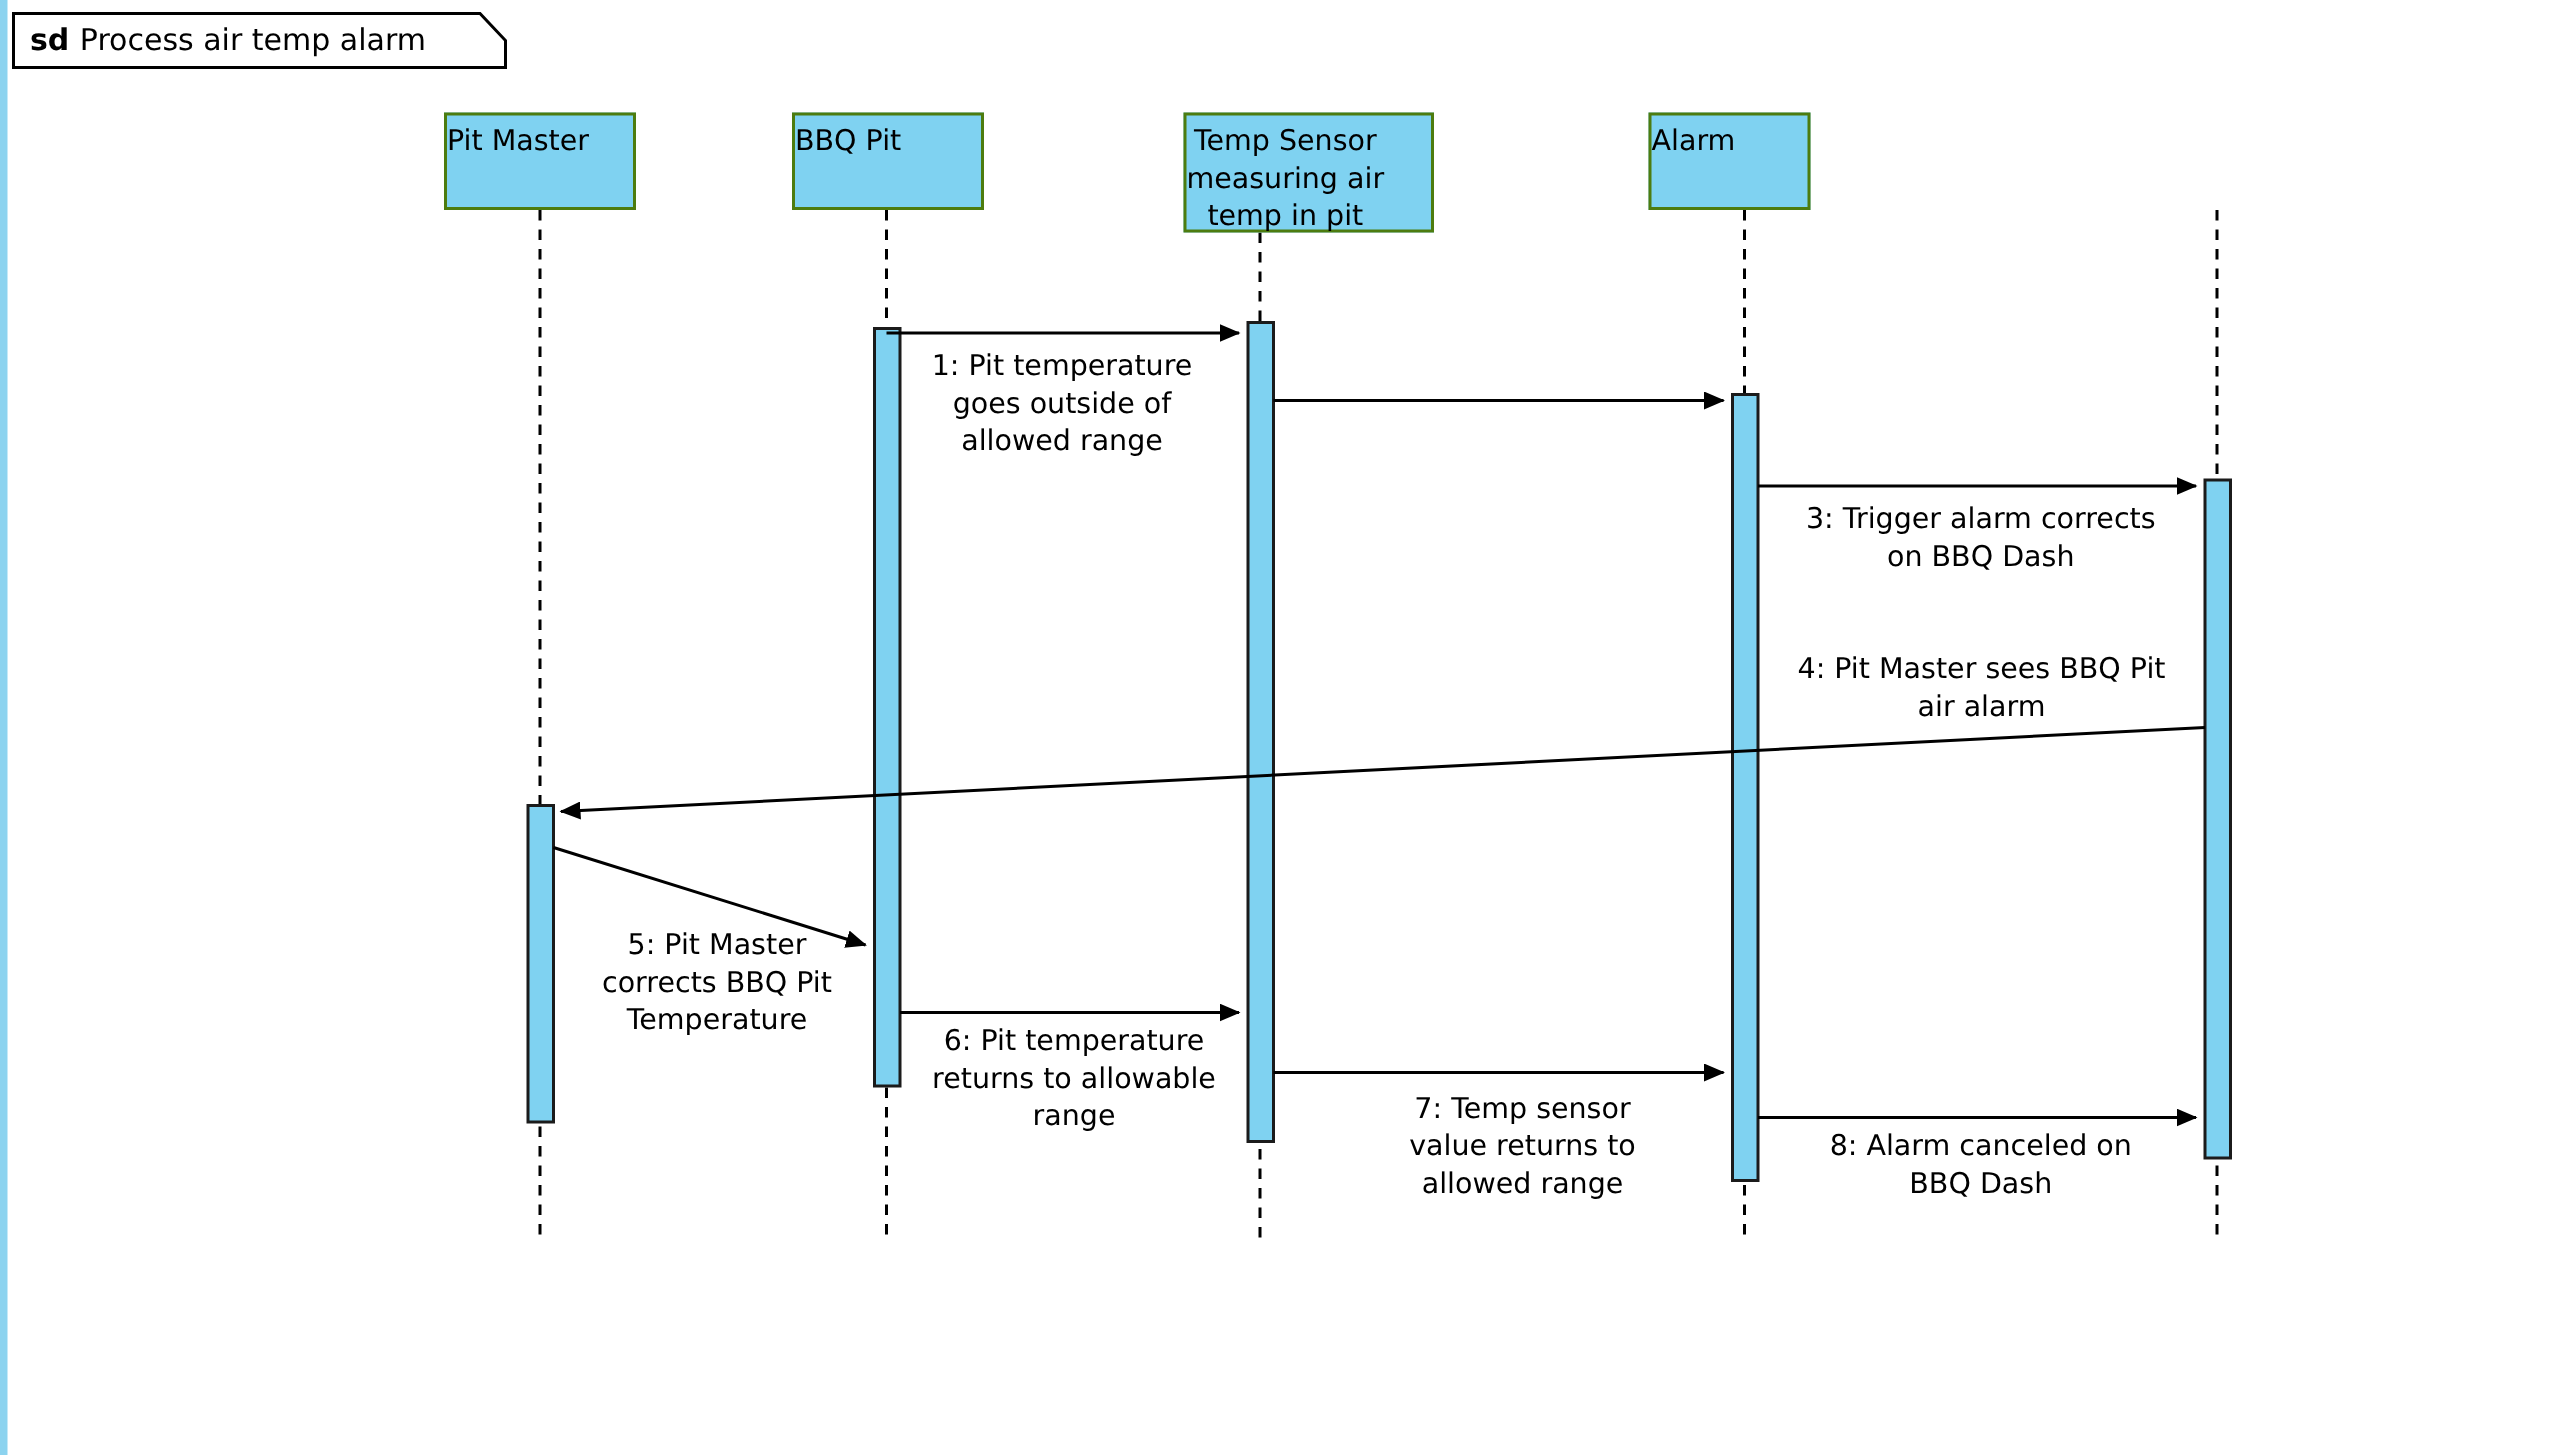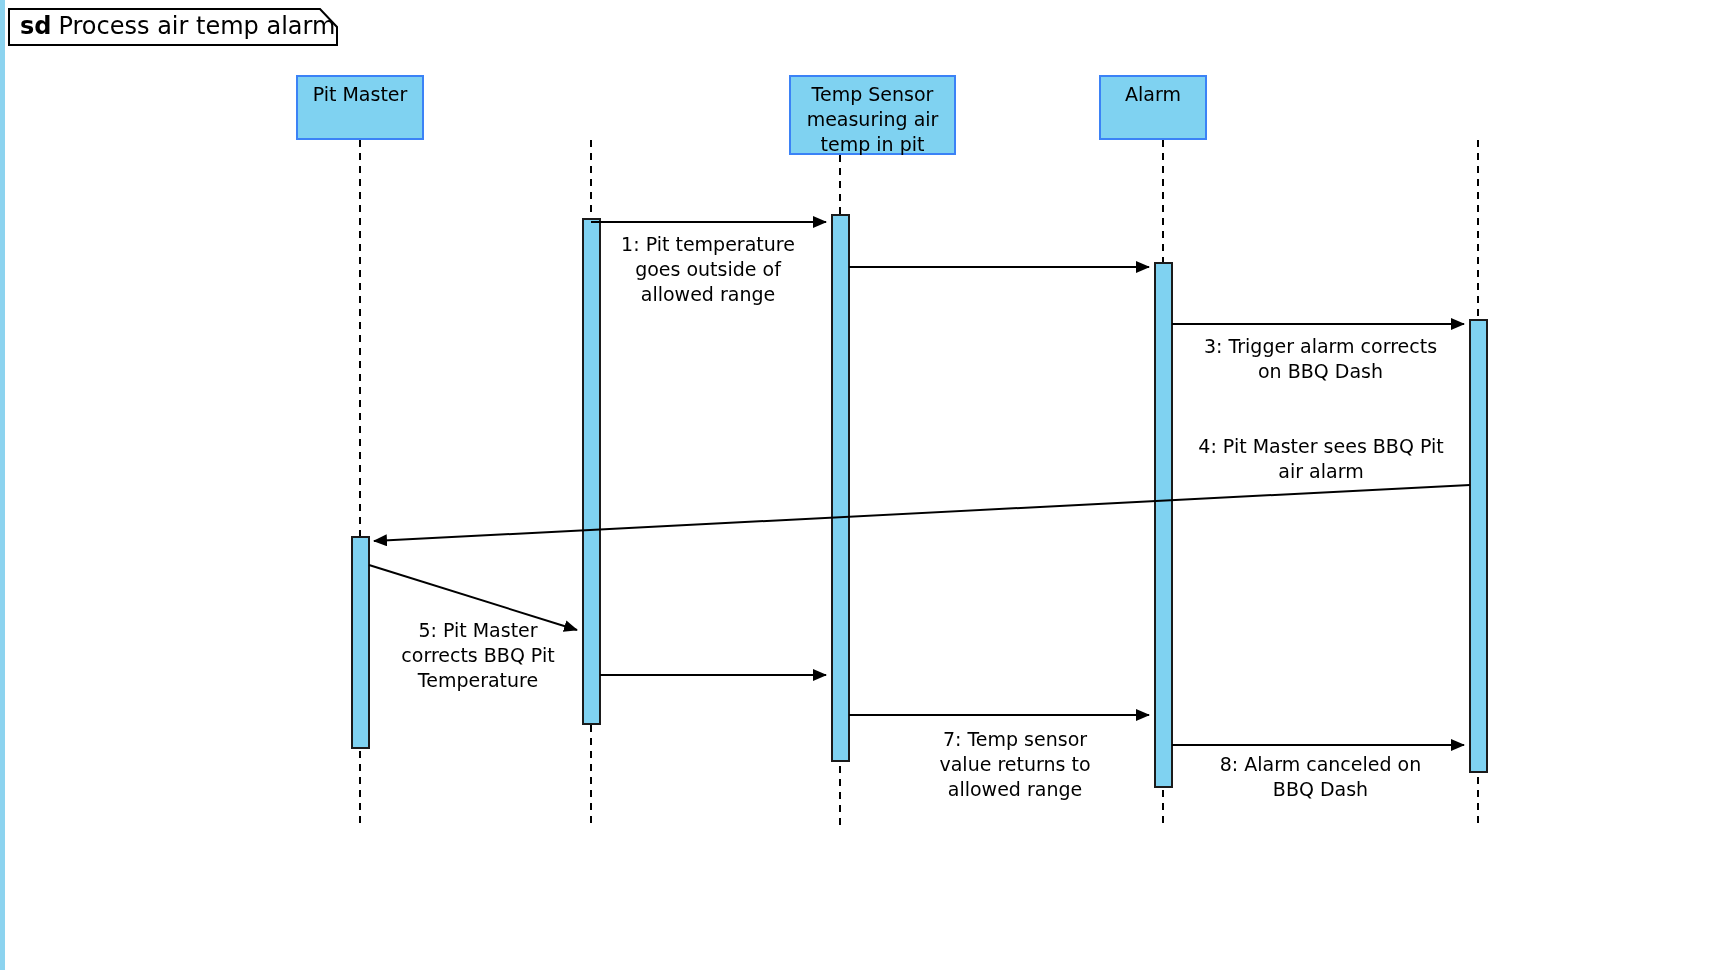--- a/index.html
+++ b/index.html
@@ -18,35 +18,34 @@
   }
   #diagram-root{position:absolute;left:0;top:0;width:1714px;height:970px;}
   svg#canvas{position:absolute;left:0;top:0;}
 
   
   #frame-tab{
     position:absolute;left:8px;top:8px;
     height:36px;
     display:flex;align-items:center;
     padding:0 30px 0 12px;
-    font-size:24px;color:#000;
+    font-size:20px;color:#000;
     white-space:nowrap;
     z-index:5;
   }
   #frame-tab .kw{font-weight:bold;margin-right:7px;}
 
   
   .lifeline-head{
     position:absolute;
     background:#7FD2F1;
-    border:2px solid #3b82f6;
+    border:2px solid #4d7c0f;
     box-sizing:border-box;
     display:flex;
     align-items:flex-start;
-    justify-content:center;
     text-align:center;
     font-size:19px;
     color:#000;
     line-height:25px;
     padding-top:5px;
     z-index:4;
   }
   
   .msg-label{
     position:absolute;
@@ -104,20 +103,23 @@
 
   <div id="frame-tab">
     <span class="kw">sd</span>
     <span>Process air temp alarm</span>
   </div>
 
   <div class="lifeline-head" style="left:296px;top:75px;width:128px;height:65px;">
     <span>Pit Master</span>
   </div>
 
+  <div class="lifeline-head" style="left:528px;top:75px;width:128px;height:65px;">
+    <span>BBQ Pit</span>
+  </div>
 
   <div class="lifeline-head" style="left:789px;top:75px;width:167px;height:80px;white-space:pre-line;">
     <span style="white-space:pre-line;">Temp Sensor
 measuring air
 temp in pit</span>
   </div>
 
   <div class="lifeline-head" style="left:1099px;top:75px;width:108px;height:65px;">
     <span>Alarm</span>
   </div>
@@ -131,20 +133,23 @@
   <div class="msg-label" style="left:1178px;top:334px;width:285px;">3: Trigger alarm corrects
 on BBQ Dash</div>
 
   <div class="msg-label" style="left:1176px;top:434px;width:290px;">4: Pit Master sees BBQ Pit
 air alarm</div>
 
   <div class="msg-label" style="left:378px;top:618px;width:200px;">5: Pit Master
 corrects BBQ Pit
 Temperature</div>
 
+  <div class="msg-label" style="left:601px;top:682px;width:230px;">6: Pit temperature
+returns to allowable
+range</div>
 
   <div class="msg-label" style="left:880px;top:727px;width:270px;">7: Temp sensor
 value returns to
 allowed range</div>
 
   <div class="msg-label" style="left:1178px;top:752px;width:285px;">8: Alarm canceled on
 BBQ Dash</div>
 
 </div>
 

